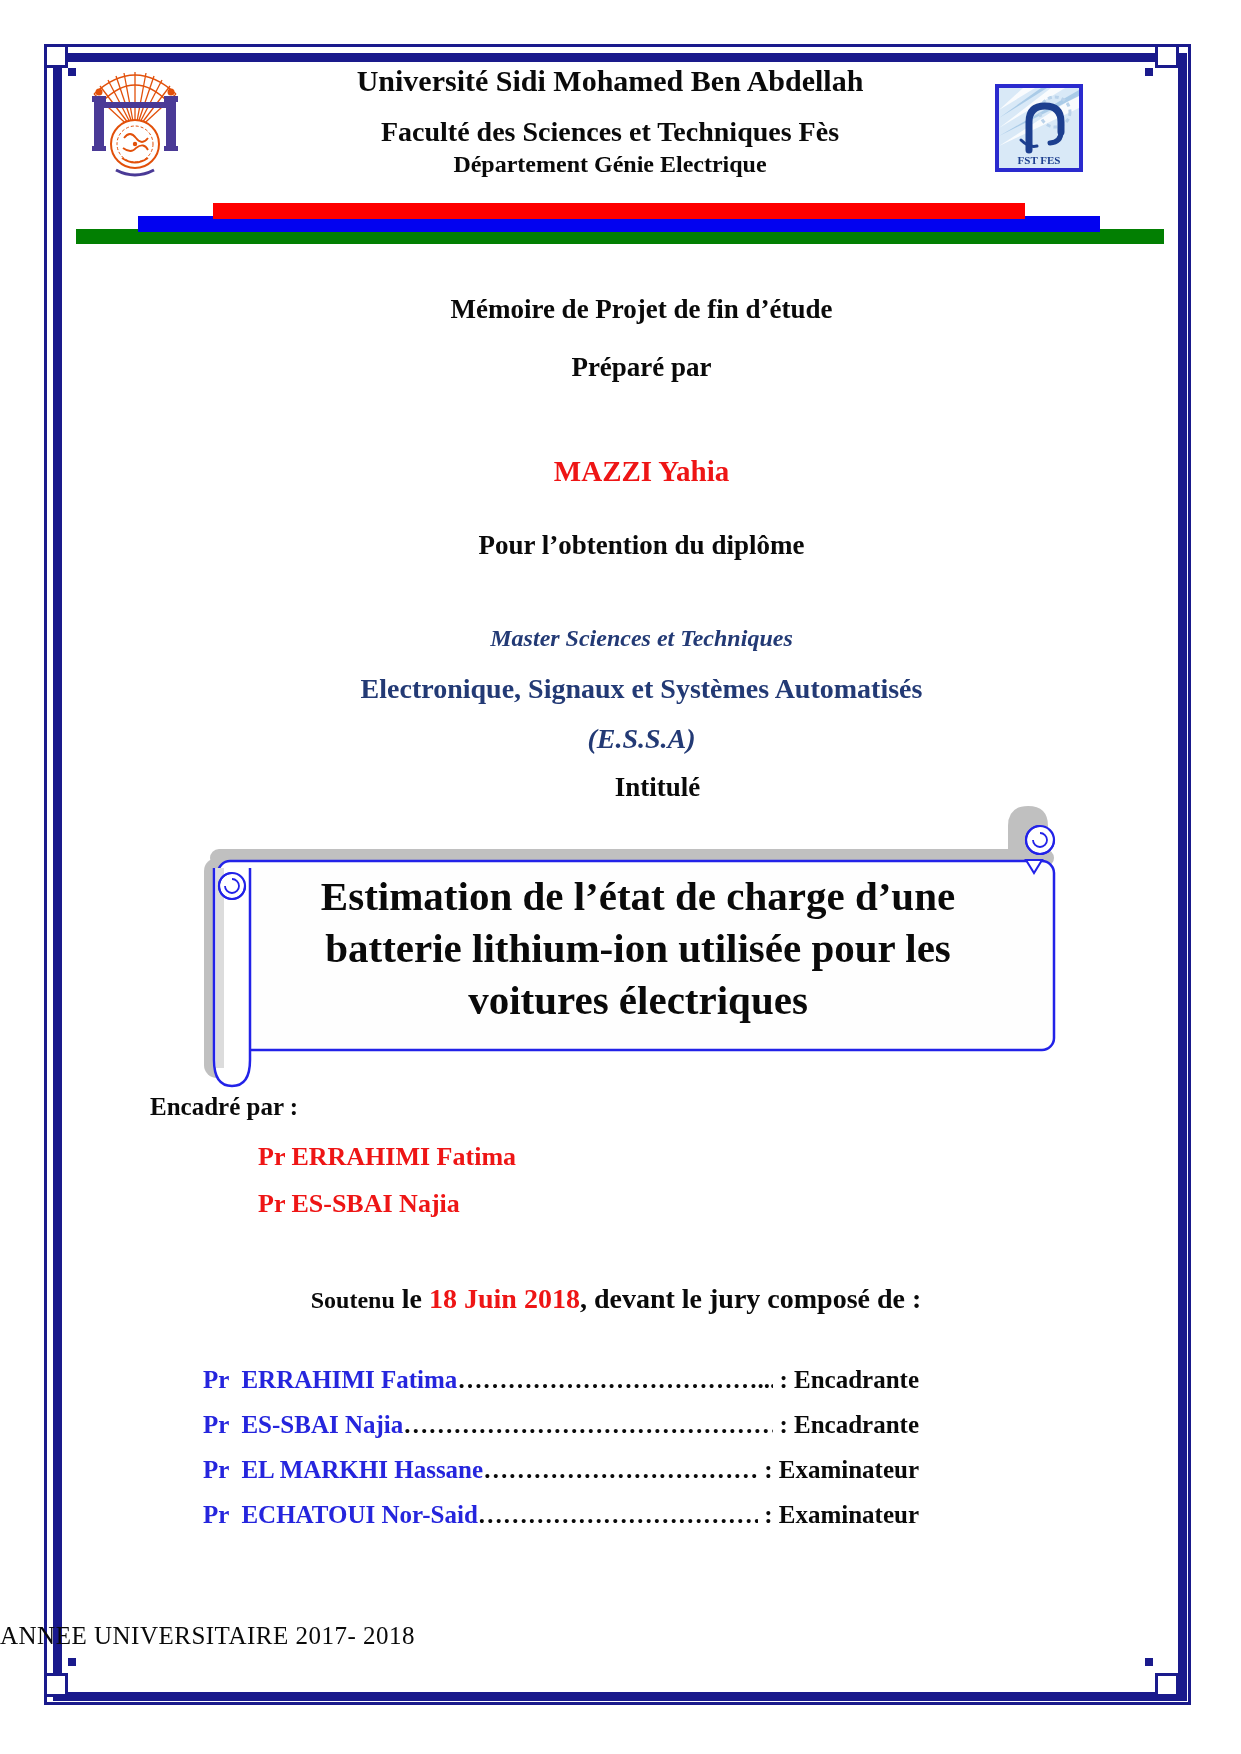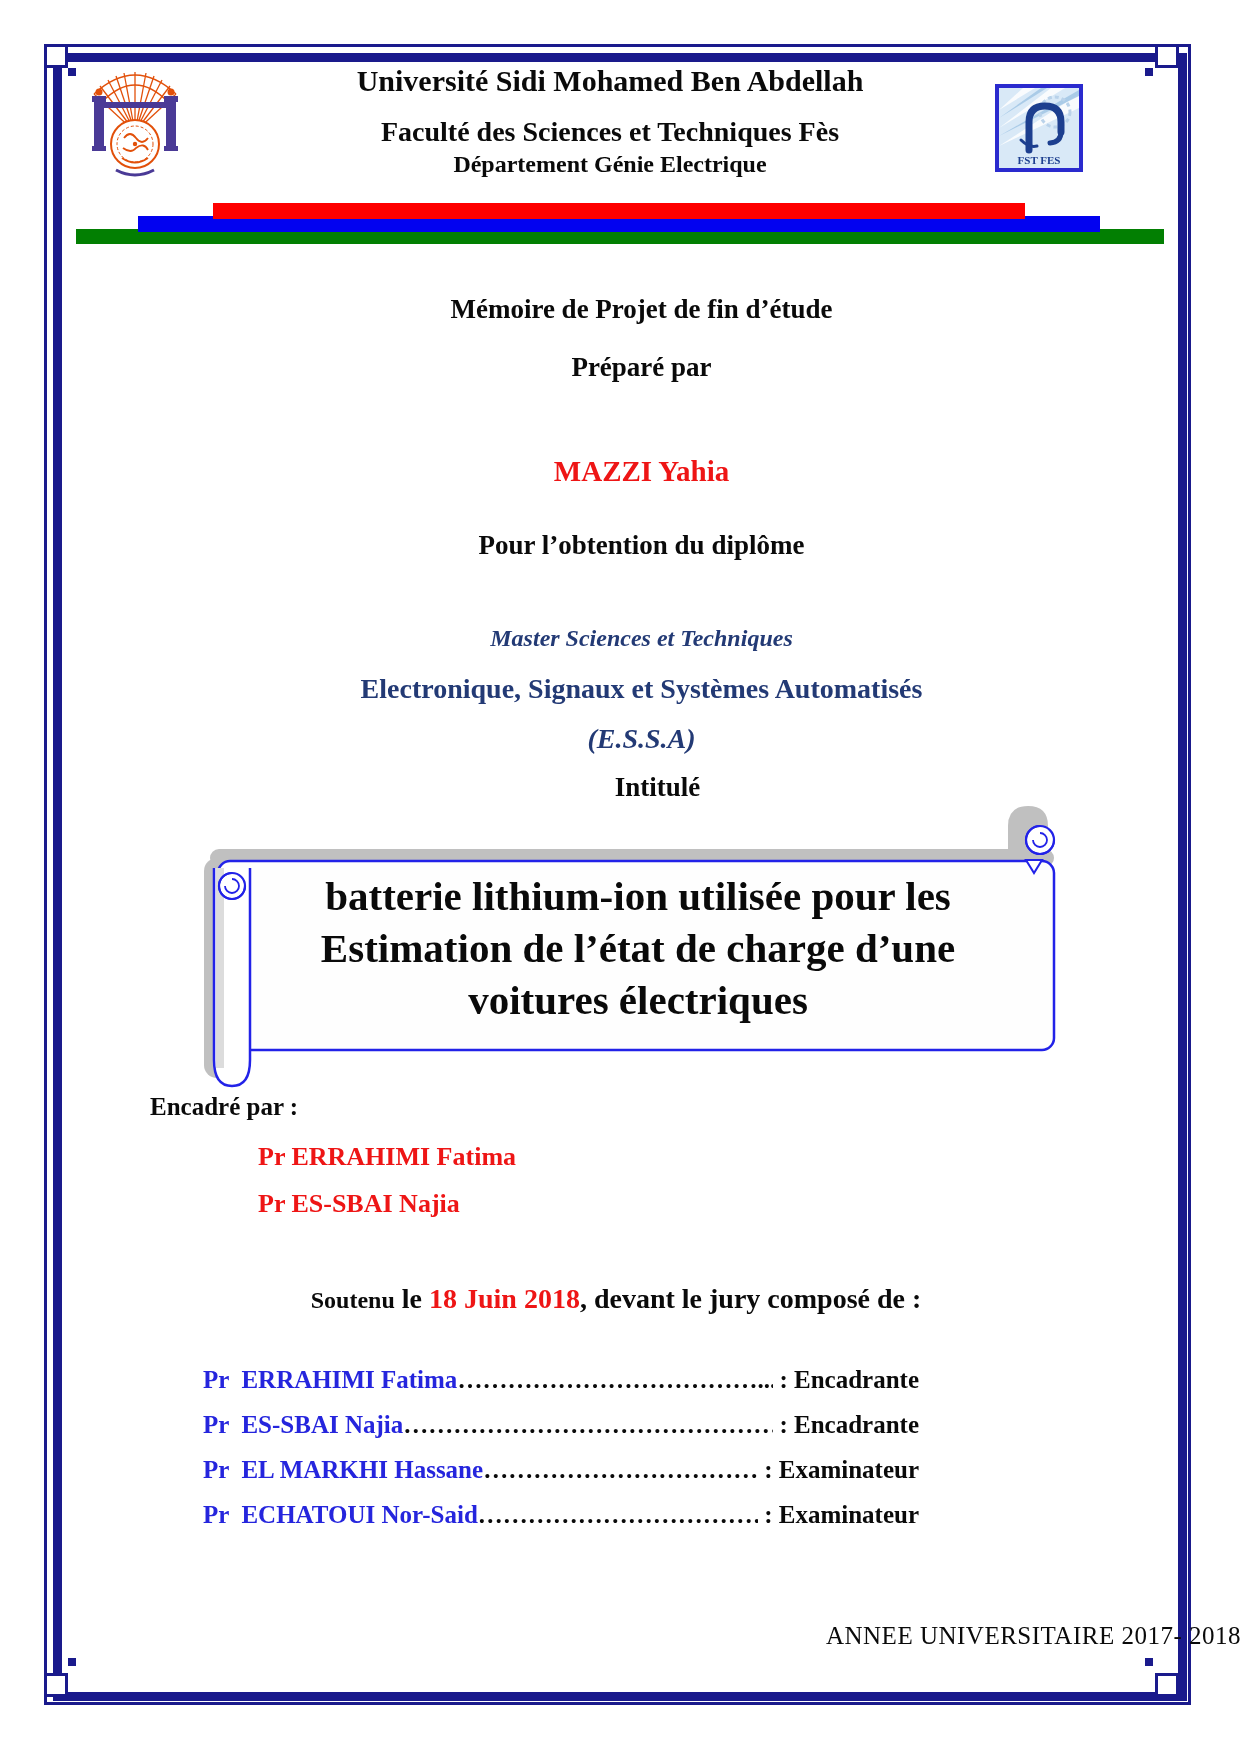--- a/index.html
+++ b/index.html
@@ -67,21 +67,21 @@
   .soutenu-date{color:#ee1515;}
 
   
   .jury{left:203px;top:1366px;width:716px;font-size:25px;font-weight:bold;}
   .jury-row{display:flex;align-items:baseline;height:45px;}
   .jury-name{color:#2525dd;white-space:pre;flex:0 0 auto;}
   .jury-dots{flex:1 1 auto;overflow:hidden;white-space:nowrap;color:#0a0a0a;}
   .jury-role{flex:0 0 auto;white-space:pre;color:#0a0a0a;}
 
   
-  .l-year{left:0;top:1622px;width:1241px;text-align:right;font-size:25px;letter-spacing:0.5px;}
+  .l-year{left:0;top:1622px;width:1241px;text-align:left;font-size:25px;letter-spacing:0.5px;}
 </style>
 </head>
 <body>
 
 <div class="abs frame-outer"></div>
 <div class="abs frame-inner"></div>
 <div class="abs corner tl"></div>
 <div class="abs corner tr"></div>
 <div class="abs corner bl"></div>
 <div class="abs corner br"></div>
@@ -179,22 +179,22 @@
   <circle cx="42" cy="88" r="13" fill="#ffffff" stroke="#2222e8" stroke-width="2.2"></circle>
   <path d="M 42 75 A 13 13 0 1 0 55 88" fill="none" stroke="#2222e8" stroke-width="2"></path>
   <path d="M 42 81 a 7 7 0 1 1 -7 7" fill="none" stroke="#2222e8" stroke-width="1.8"></path>
 
   <circle cx="850" cy="42" r="14" fill="#ffffff" stroke="#2222e8" stroke-width="2.2"></circle>
   <path d="M 850 28 A 14 14 0 1 0 864 42" fill="none" stroke="#2222e8" stroke-width="2"></path>
   <path d="M 850 35 a 7 7 0 1 1 -7 7" fill="none" stroke="#2222e8" stroke-width="1.8"></path>
   <path d="M 836 62 l 16 0 l -8 13 z" fill="#ffffff" stroke="#2222e8" stroke-width="2"></path>
 </svg>
 <div class="abs banner-title">
+  <div>Estimation de l’état de charge d’une</div>
   <div>batterie lithium-ion utilisée pour les</div>
-  <div>Estimation de l’état de charge d’une</div>
   <div>voitures électriques</div>
 </div>
 
 <div class="abs l-encadre">Encadré par :</div>
 <div class="abs l-sup l-sup1">Pr ERRAHIMI Fatima</div>
 <div class="abs l-sup l-sup2">Pr ES-SBAI Najia</div>
 
 <div class="abs l-soutenu">
   <span class="soutenu-prefix">Soutenu</span><span> le </span><span class="soutenu-date">18 Juin 2018</span><span>, devant le jury composé de :</span>
 </div>

